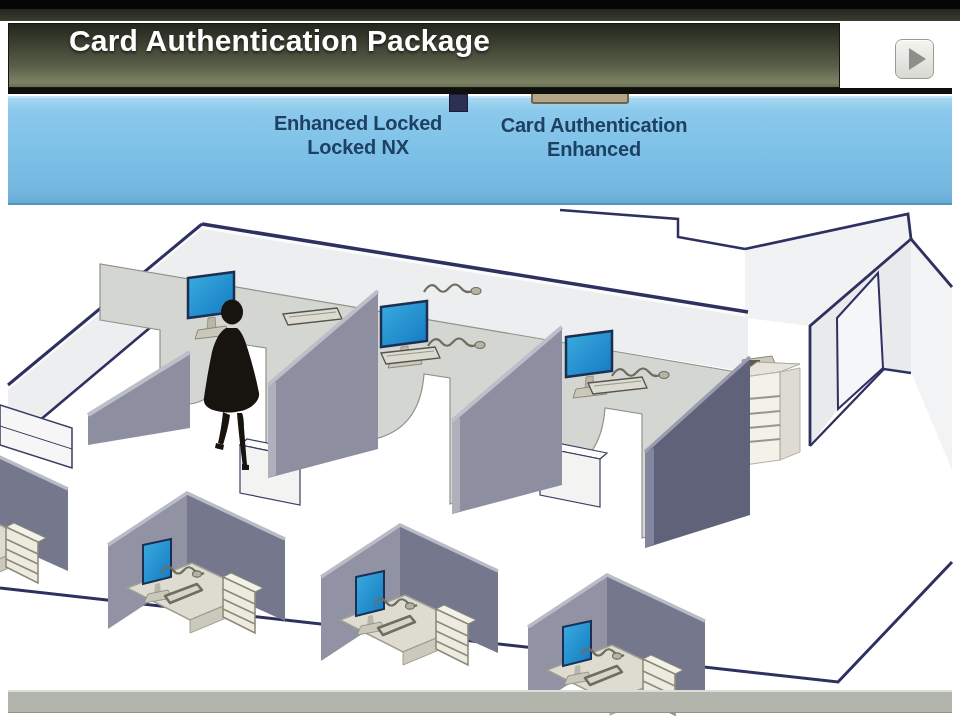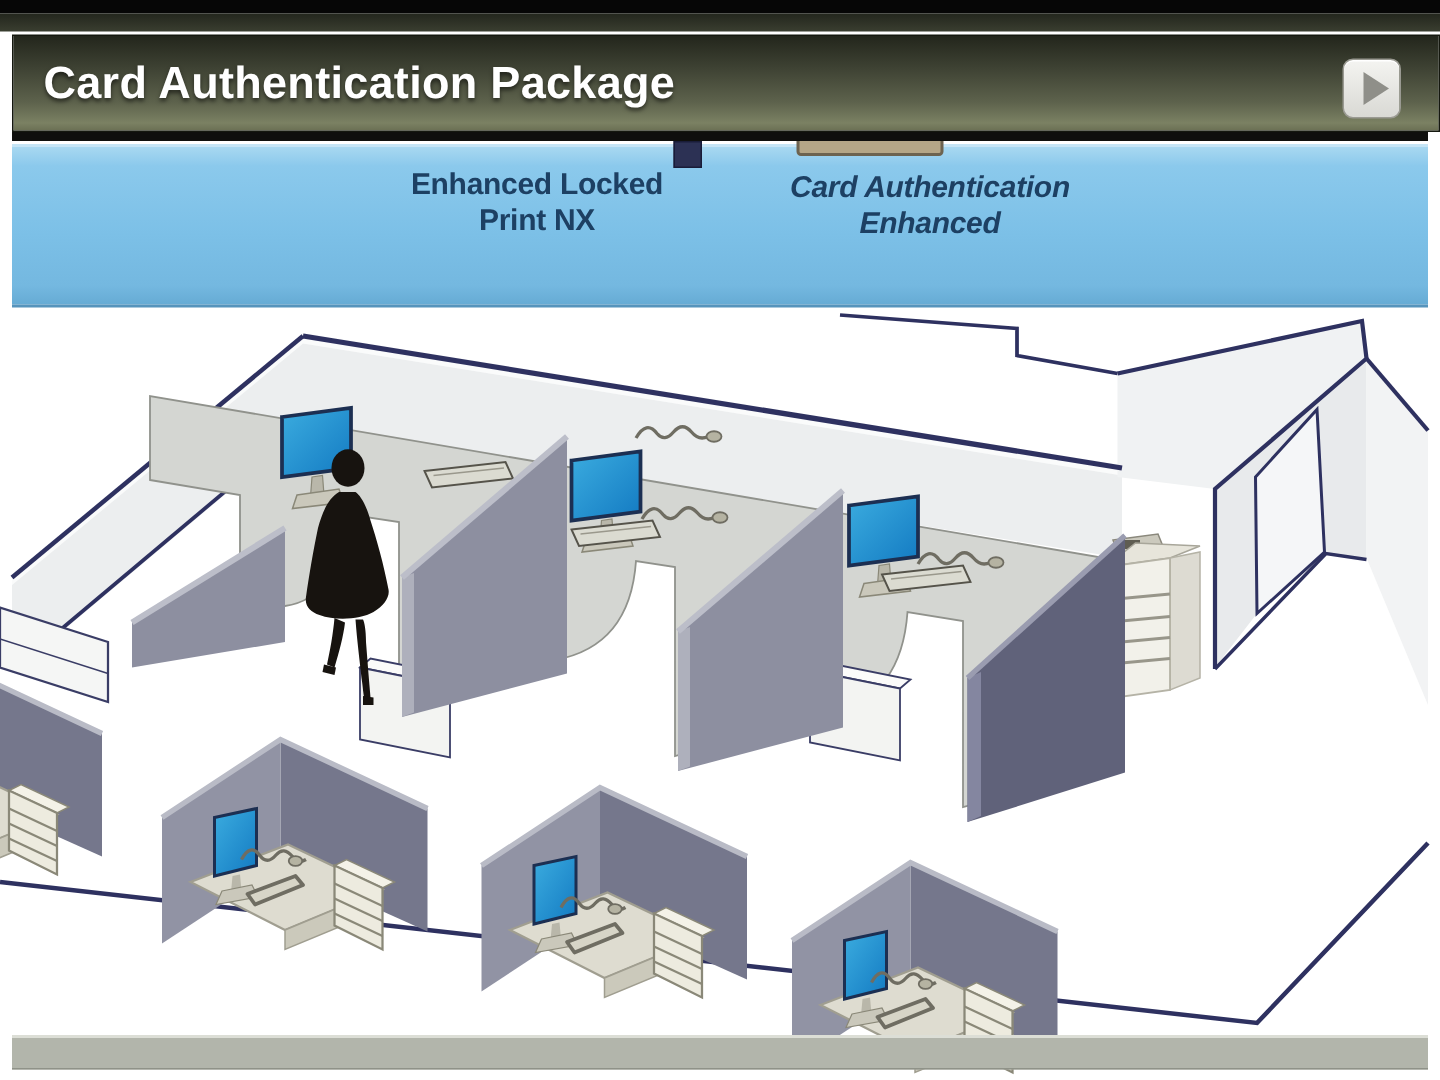--- a/index.html
+++ b/index.html
@@ -2,39 +2,39 @@
 <html><head>
 <meta charset="utf-8">
 <style>
   html,body{margin:0;padding:0;background:#ffffff;width:960px;height:720px;overflow:hidden;
     font-family:"Liberation Sans","DejaVu Sans",sans-serif;}
   #stage{position:relative;width:960px;height:720px;background:#ffffff;}
   .abs{position:absolute;}
   
   #top-black{left:0;top:0;width:960px;height:9px;background:#060606;z-index:6;}
   #top-strip{left:0;top:9px;width:960px;height:12px;background:linear-gradient(#23261d,#3a3e30);z-index:6;}
-  #title-bar{left:8px;top:23px;width:952px;height:65px;z-index:6;
+  #title-bar{left:8px;top:23px;width:832px;height:65px;z-index:6;
     background:linear-gradient(180deg,#23261c 0%,#3f4334 35%,#5d624c 70%,#7b8163 92%,#6b7054 100%);
-    border:1px solid #15180f;box-sizing:border-box;display:flex;align-items:center;}
+    border:1px solid #15180f;box-sizing:border-box;display:flex;padding-left:40px;}
   #title-text{color:#ffffff;font-size:30px;font-weight:bold;margin-left:20px;letter-spacing:0.2px;
     text-shadow:0 2px 3px rgba(0,0,0,0.55);white-space:nowrap;}
   #play-btn{left:895px;top:39px;width:37px;height:38px;z-index:7;background:linear-gradient(#f4f4f1,#d9d9d4);
     border:1px solid #9a9a92;border-radius:7px;box-shadow:inset 0 1px 0 #ffffff;cursor:pointer;
     display:flex;align-items:center;justify-content:center;}
   #play-tri{width:0;height:0;border-top:11px solid transparent;border-bottom:11px solid transparent;
     border-left:17px solid #8f8f89;margin-left:5px;}
   #black-underbar{left:8px;top:88px;width:944px;height:6px;background:#0f0f0d;z-index:6;}
   
   #banner{left:8px;top:96px;width:944px;height:109px;z-index:3;
     background:linear-gradient(180deg,#a8d8f1 0%,#8bc9ec 12%,#7cc0e7 55%,#74b8e0 88%,#66abd4 100%);
     border-top:2px solid #c6e5f6;border-bottom:2px solid #5694bc;box-sizing:border-box;}
   .banner-label{position:absolute;text-align:center;color:#1d4063;font-weight:bold;font-size:20px;
     line-height:24px;letter-spacing:-0.2px;}
   #banner-label-1{left:252px;top:13px;width:196px;}
-  #banner-label-2{left:504px;top:15px;width:216px;font-style:italic;}
+  #banner-label-2{left:478px;top:15px;width:216px;}
   
   #elp-device-top{left:449px;top:94px;width:17px;height:16px;background:#2c3154;border:1px solid #191c38;z-index:4;}
   #cap-device-top{left:531px;top:88px;width:98px;height:16px;background:#b5a687;border:2px solid #6d6350;
     border-radius:3px;box-sizing:border-box;z-index:4;}
   
   #scene{left:0;top:0;width:960px;height:720px;z-index:1;}
   
   #footer-bar{left:8px;top:690px;width:944px;height:23px;background:#b2b5ab;
     border-top:2px solid #dcded6;border-bottom:1px solid #8f9288;box-sizing:border-box;z-index:5;}
 </style>
@@ -180,21 +180,21 @@
       <use href="#cubicle" transform="translate(-30,443)"></use>
       <use href="#cubicle" transform="translate(187,493)"></use>
       <use href="#cubicle" transform="translate(400,525)"></use>
       <use href="#cubicle" transform="translate(607,575)"></use>
     </g>
   </svg>
 
   <div id="banner" class="abs">
     <div id="banner-label-1" class="banner-label">
       <span>Enhanced Locked</span><br>
-      <span>Print NX</span>
+      <span>Locked NX</span>
     </div>
     <div id="banner-label-2" class="banner-label">
       <span>Card Authentication</span><br>
       <span>Enhanced</span>
     </div>
   </div>
 
   <div id="elp-device-top" class="abs"></div>
   <div id="cap-device-top" class="abs"></div>
 

